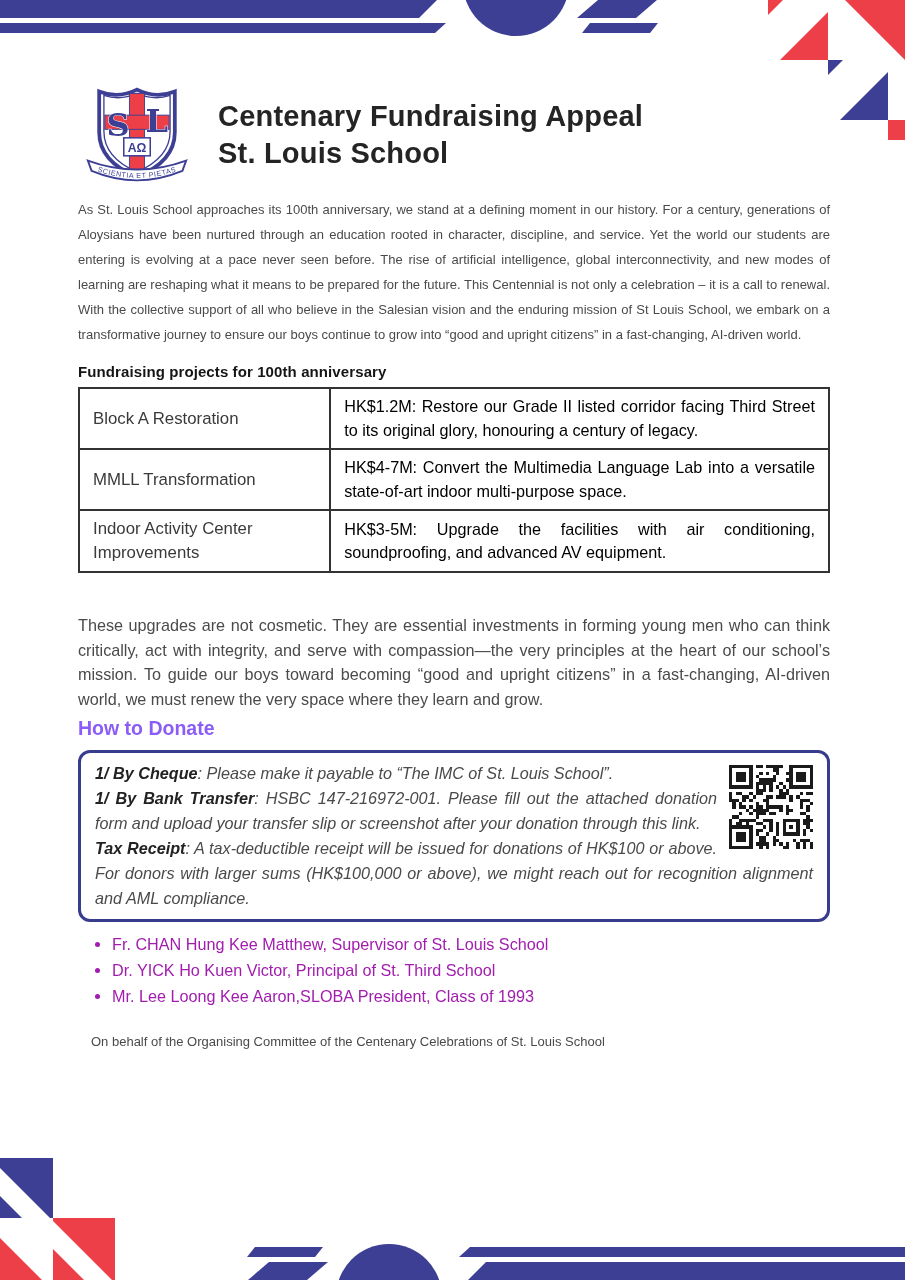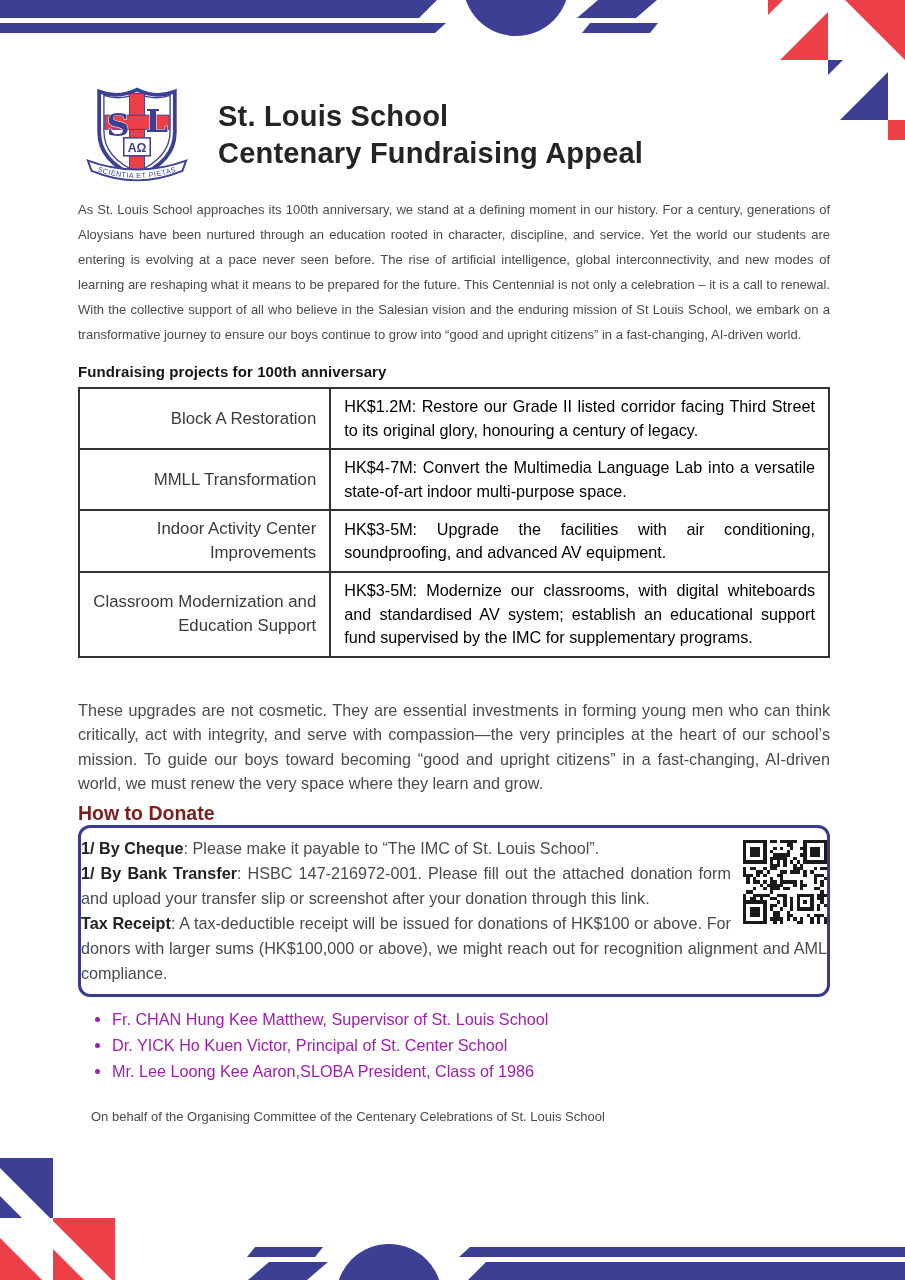--- a/index.html
+++ b/index.html
@@ -18,29 +18,29 @@
   .header-row { display:flex; align-items:center; gap:22px; height:106px; }
   .crest { width:118px; height:104px; flex:0 0 auto; }
   .title h1 { font-size:29px; line-height:37px; font-weight:700; color:#242424; letter-spacing:.2px; }
 
   .intro { margin-top:9px; font-size:13px; line-height:25px; text-align:justify; color:#4a4a4a; }
 
   h2.section { margin:16px 0 7px; font-size:15px; font-weight:700; color:#151515; letter-spacing:.1px; }
 
   table.projects { width:100%; border-collapse:collapse; border:2px solid #333; }
   table.projects td { border:2px solid #333; padding:6px 13px; vertical-align:middle; }
-  td.proj-name { width:33.5%; text-align:right; font-size:16.8px; color:#3a3a3a; line-height:24px; }
+  td.proj-name { width:33.5%; text-align:left; font-size:16.8px; color:#3a3a3a; line-height:24px; }
   td.proj-desc { font-size:16.2px; line-height:23.5px; text-align:justify; color:#000000; }
 
   .quote { display:flex; margin-top:11px;flex-direction:column; }
   .quote-bar { width:5px; background:#d6383e; margin:3px 10px 26px 0; flex:0 0 auto; }
   .quote-text { font-size:16.2px; line-height:24.5px; text-align:justify; color:#4a4a4a; }
 
-  h2.donate-h { margin:6px 0 0; font-size:19.5px; font-weight:700; color:#7f1d1d; }
-  .donate-box { border:3px solid #383c8c; border-radius:12px; padding:8px 0; overflow:hidden; }
+  h2.donate-h { margin:6px 0 10px; font-size:19.5px; font-weight:700; color:#8b5cf6; }
+  .donate-box { border:3px solid #383c8c; border-radius:12px; padding:8px 14px; overflow:hidden;font-style:italic; }
   .donate-box .qr { float:right; width:84px; height:84px; margin:4px 0 8px 12px; }
   .donate-box p { font-size:16.2px; line-height:25px; text-align:justify; color:#4a4a4a; }
   .donate-box p b { color:#222; }
 
   ul.signatories { margin:9px 0 0 20px; padding-left:14px; list-style:disc; }
   ul.signatories li { font-size:16.2px; line-height:26px; color:#a21caf; }
 
   .closing { margin-top:21px; padding-left:13px; font-size:13px; color:#4a4a4a; line-height:24px; }
 </style>
 </head>
@@ -101,46 +101,42 @@
         <text x="81" y="52" text-anchor="middle" font-family="'DejaVu Serif',serif" font-size="34" font-weight="bold" fill="#3d3f94" stroke="#ffffff" stroke-width="1" paint-order="stroke">L</text>
         <rect x="46" y="58" width="28" height="19" fill="#ffffff" stroke="#3d3f94" stroke-width="1.6"></rect>
         <text x="60" y="73" text-anchor="middle" font-size="13" font-weight="bold" fill="#3d3f94">ΑΩ</text>
         <path d="M8,82 Q60,101 112,82 L108,93 Q60,113 12,93 Z" fill="#ffffff" stroke="#3d3f94" stroke-width="2"></path>
         <path id="mottoArc" d="M14,92 Q60,109 106,92" fill="none"></path>
         <text font-size="7.6" fill="#3d3f94" letter-spacing="0.6">
           <textPath href="#mottoArc" startOffset="50%" text-anchor="middle">SCIENTIA ET PIETAS</textPath>
         </text>
       </svg>
       <div class="title">
+        <h1>Centenary Fundraising Appeal</h1>
         <h1>St. Louis School</h1>
-        <h1>Centenary Fundraising Appeal</h1>
       </div>
     </div>
 
     <p class="intro">As St. Louis School approaches its 100th anniversary, we stand at a defining moment in our history. For a century, generations of Aloysians have been nurtured through an education rooted in character, discipline, and service. Yet the world our students are entering is evolving at a pace never seen before. The rise of artificial intelligence, global interconnectivity, and new modes of learning are reshaping what it means to be prepared for the future. This Centennial is not only a celebration – it is a call to renewal. With the collective support of all who believe in the Salesian vision and the enduring mission of St Louis School, we embark on a transformative journey to ensure our boys continue to grow into “good and upright citizens” in a fast-changing, AI-driven world.</p>
 
     <h2 class="section">Fundraising projects for 100th anniversary</h2>
 
     <table class="projects">
       <tbody id="projects-body">
           <tr>
             <td class="proj-name">Block A Restoration</td>
             <td class="proj-desc">HK$1.2M: Restore our Grade II listed corridor facing Third Street to its original glory, honouring a century of legacy.</td>
           </tr>
           <tr>
             <td class="proj-name">MMLL Transformation</td>
             <td class="proj-desc">HK$4-7M: Convert the Multimedia Language Lab into a versatile state-of-art indoor multi-purpose space.</td>
           </tr>
           <tr>
             <td class="proj-name">Indoor Activity Center Improvements</td>
             <td class="proj-desc">HK$3-5M: Upgrade the facilities with air conditioning, soundproofing, and advanced AV equipment.</td>
-          </tr>
-          <tr>
-            <td class="proj-name">Classroom Modernization and Education Support</td>
-            <td class="proj-desc">HK$3-5M: Modernize our classrooms, with digital whiteboards and standardised AV system; establish an educational support fund supervised by the IMC for supplementary programs.</td>
           </tr>
         </tbody>
     </table>
 
     <div class="quote">
       <div class="quote-bar"></div>
       <p class="quote-text">These upgrades are not cosmetic. They are essential investments in forming young men who can think critically, act with integrity, and serve with compassion—the very principles at the heart of our school’s mission. To guide our boys toward becoming “good and upright citizens” in a fast-changing, AI-driven world, we must renew the very space where they learn and grow.</p>
     </div>
 
     <h2 class="donate-h">How to Donate</h2>
@@ -449,20 +445,20 @@
       </svg>
       <div id="donate-lines">
           <p><b>1/ By Cheque</b><span>: Please make it payable to “The IMC of St. Louis School”.</span></p>
           <p><b>1/ By Bank Transfer</b><span>: HSBC 147-216972-001. Please fill out the attached donation form and upload your transfer slip or screenshot after your donation through this link.</span></p>
           <p><b>Tax Receipt</b><span>: A tax-deductible receipt will be issued for donations of HK$100 or above. For donors with larger sums (HK$100,000 or above), we might reach out for recognition alignment and AML compliance.</span></p>
         </div>
     </div>
 
     <ul class="signatories" id="signatories-list">
         <li>Fr. CHAN Hung Kee Matthew, Supervisor of St. Louis School</li>
-        <li>Dr. YICK Ho Kuen Victor, Principal of St. Center School</li>
-        <li>Mr. Lee Loong Kee Aaron,SLOBA President, Class of 1986</li>
+        <li>Dr. YICK Ho Kuen Victor, Principal of St. Third School</li>
+        <li>Mr. Lee Loong Kee Aaron,SLOBA President, Class of 1993</li>
       </ul>
 
     <p class="closing">On behalf of the Organising Committee of the Centenary Celebrations of St. Louis School</p>
 
   </div>
 </div>
 
 </body></html>

